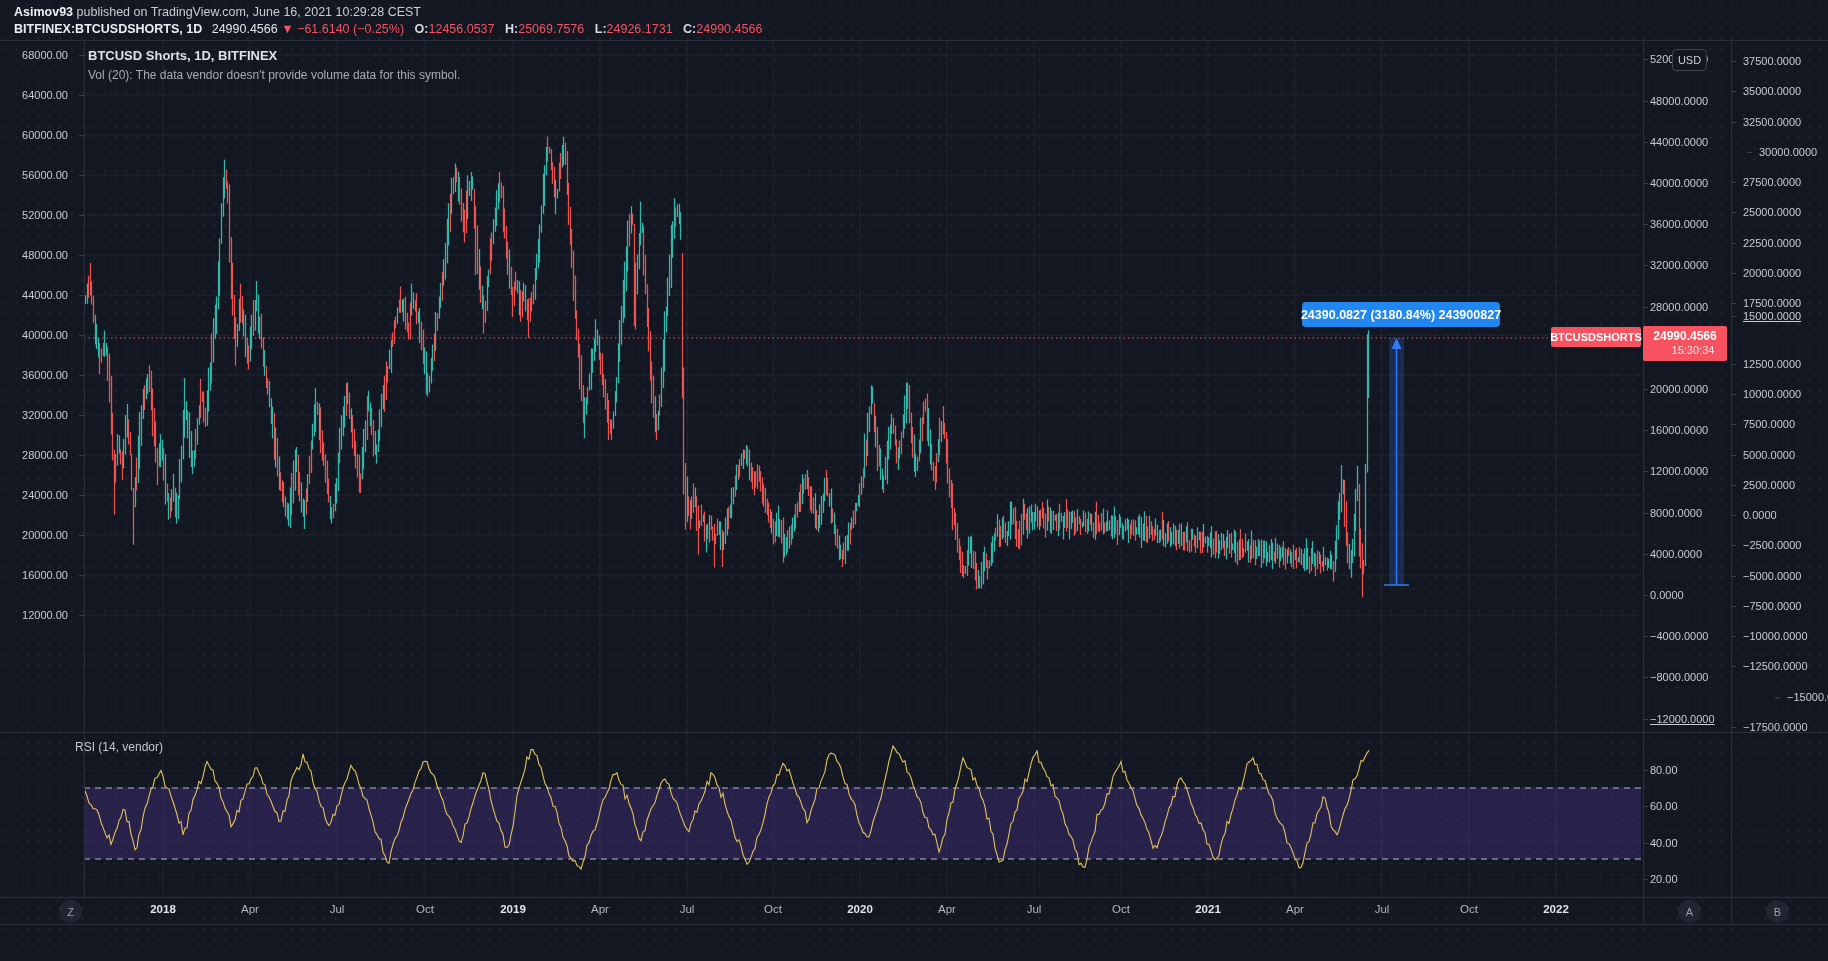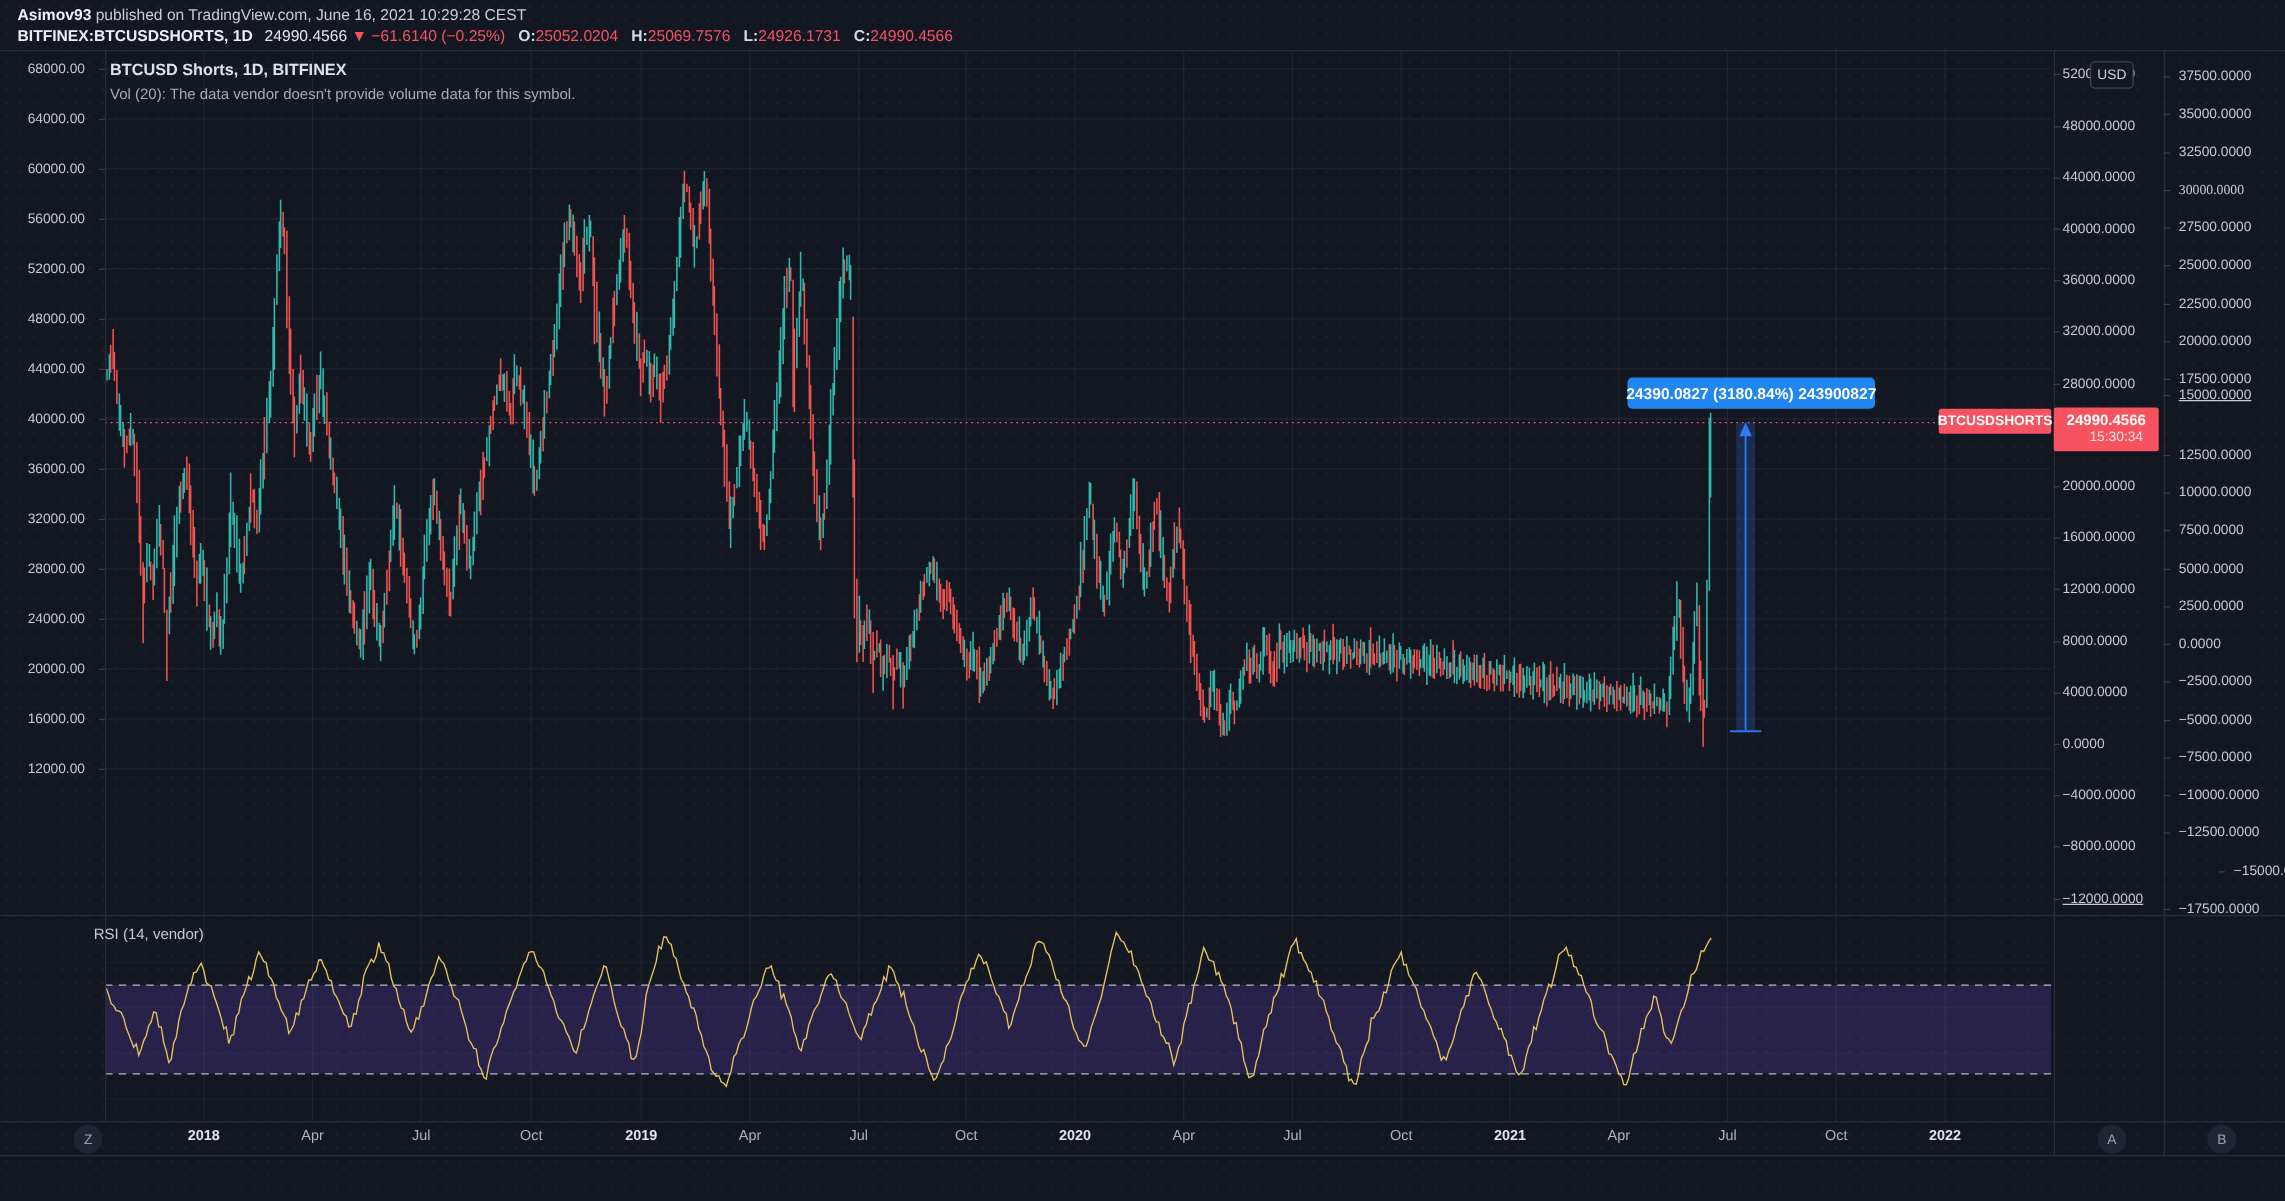--- a/index.html
+++ b/index.html
@@ -50,21 +50,21 @@
 <div class="screen">
 
   <div class="hdr hdr1">
     <span class="author">Asimov93</span><span> published on TradingView.com, June 16, 2021 10:29:28 CEST</span>
   </div>
   <div class="hdr hdr2">
     <span class="sym">BITFINEX:BTCUSDSHORTS, 1D</span>
     <span class="lastpx">24990.4566</span>
     <span class="red">▼</span>
     <span class="red">−61.6140 (−0.25%)</span>
-    <span class="ohlc-l">O:</span><span class="red">25052.0204</span>
+    <span class="ohlc-l">O:</span><span class="red">12456.0537</span>
     <span class="ohlc-l">H:</span><span class="red">25069.7576</span>
     <span class="ohlc-l">L:</span><span class="red">24926.1731</span>
     <span class="ohlc-l">C:</span><span class="red">24990.4566</span>
   </div>
 
   <div class="hsep" style="top:40px"></div>
   <div class="hsep" style="top:732px"></div>
   <div class="hsep" style="top:897px"></div>
   <div class="hsep" style="top:924px"></div>
   <div class="vsep" style="left:84px;height:857px"></div>
@@ -188,41 +188,47 @@
       <div class="ax-label" style="top: 553.8px; left: 7px;">4000.0000<i class="tick" style="left: -7px;"></i></div>
       <div class="ax-label" style="top: 595px; left: 7px;">0.0000<i class="tick" style="left: -7px;"></i></div>
       <div class="ax-label" style="top: 636.2px; left: 7px;">−4000.0000<i class="tick" style="left: -7px;"></i></div>
       <div class="ax-label" style="top: 677.4px; left: 7px;">−8000.0000<i class="tick" style="left: -7px;"></i></div>
       <div class="ax-label" style="top: 718.6px; left: 7px; text-decoration: underline;">−12000.0000<i class="tick" style="left: -7px;"></i></div>
     </div>
   <div class="ax" id="ax-outer" style="left:1731px;top:0;width:97px;height:732px">
       <div class="ax-label" style="top: 61px; left: 12px;">37500.0000<i class="tick" style="left: -12px;"></i></div>
       <div class="ax-label" style="top: 91.27px; left: 12px;">35000.0000<i class="tick" style="left: -12px;"></i></div>
       <div class="ax-label" style="top: 121.54px; left: 12px;">32500.0000<i class="tick" style="left: -12px;"></i></div>
-      <div class="ax-label" style="top: 151.81px; left: 12px; font-family: Liberation Serif, serif;">30000.0000<i class="tick" style="left: -12px;"></i></div>
+      <div class="ax-label" style="top: 151.81px; left: 28px;">30000.0000<i class="tick" style="left: -12px;"></i></div>
       <div class="ax-label" style="top: 182.08px; left: 12px;">27500.0000<i class="tick" style="left: -12px;"></i></div>
       <div class="ax-label" style="top: 212.35px; left: 12px;">25000.0000<i class="tick" style="left: -12px;"></i></div>
       <div class="ax-label" style="top: 242.62px; left: 12px;">22500.0000<i class="tick" style="left: -12px;"></i></div>
       <div class="ax-label" style="top: 272.89px; left: 12px;">20000.0000<i class="tick" style="left: -12px;"></i></div>
       <div class="ax-label" style="top: 303.16px; left: 12px;">17500.0000<i class="tick" style="left: -12px;"></i></div>
       <div class="ax-label" style="top: 316px; left: 12px; text-decoration: underline;">15000.0000<i class="tick" style="left: -12px;"></i></div>
       <div class="ax-label" style="top: 363.7px; left: 12px;">12500.0000<i class="tick" style="left: -12px;"></i></div>
       <div class="ax-label" style="top: 393.97px; left: 12px;">10000.0000<i class="tick" style="left: -12px;"></i></div>
       <div class="ax-label" style="top: 424.24px; left: 12px;">7500.0000<i class="tick" style="left: -12px;"></i></div>
       <div class="ax-label" style="top: 454.51px; left: 12px;">5000.0000<i class="tick" style="left: -12px;"></i></div>
       <div class="ax-label" style="top: 484.78px; left: 12px;">2500.0000<i class="tick" style="left: -12px;"></i></div>
       <div class="ax-label" style="top: 515.05px; left: 12px;">0.0000<i class="tick" style="left: -12px;"></i></div>
       <div class="ax-label" style="top: 545.32px; left: 12px;">−2500.0000<i class="tick" style="left: -12px;"></i></div>
       <div class="ax-label" style="top: 575.59px; left: 12px;">−5000.0000<i class="tick" style="left: -12px;"></i></div>
       <div class="ax-label" style="top: 605.86px; left: 12px;">−7500.0000<i class="tick" style="left: -12px;"></i></div>
       <div class="ax-label" style="top: 636.13px; left: 12px;">−10000.0000<i class="tick" style="left: -12px;"></i></div>
       <div class="ax-label" style="top: 666.4px; left: 12px;">−12500.0000<i class="tick" style="left: -12px;"></i></div>
       <div class="ax-label" style="top: 696.67px; left: 12px; margin-left: 44px;">−15000.0000<i class="tick" style="left: -12px;"></i></div>
       <div class="ax-label" style="top: 726.94px; left: 12px;">−17500.0000<i class="tick" style="left: -12px;"></i></div>
     </div>
+  <div class="ax" id="ax-rsi" style="left:1643px;top:732px;width:88px;height:165px">
+      <div class="ax-label" style="top: 38px; left: 7px;">80.00<i class="tick" style="left: -7px;"></i></div>
+      <div class="ax-label" style="top: 74.4px; left: 7px;">60.00<i class="tick" style="left: -7px;"></i></div>
+      <div class="ax-label" style="top: 110.8px; left: 7px;">40.00<i class="tick" style="left: -7px;"></i></div>
+      <div class="ax-label" style="top: 147.2px; left: 7px;">20.00<i class="tick" style="left: -7px;"></i></div>
+    </div>
   <div class="ax" id="ax-time" style="left:0;top:897px;width:1828px;height:27px">
       <div class="t-label year" style="left: 163px; top: 6px;">2018</div>
       <div class="t-label" style="left: 250px; top: 6px;">Apr</div>
       <div class="t-label" style="left: 337px; top: 6px;">Jul</div>
       <div class="t-label" style="left: 425px; top: 6px;">Oct</div>
       <div class="t-label year" style="left: 513px; top: 6px;">2019</div>
       <div class="t-label" style="left: 600px; top: 6px;">Apr</div>
       <div class="t-label" style="left: 687px; top: 6px;">Jul</div>
       <div class="t-label" style="left: 773px; top: 6px;">Oct</div>
       <div class="t-label year" style="left: 860px; top: 6px;">2020</div>

